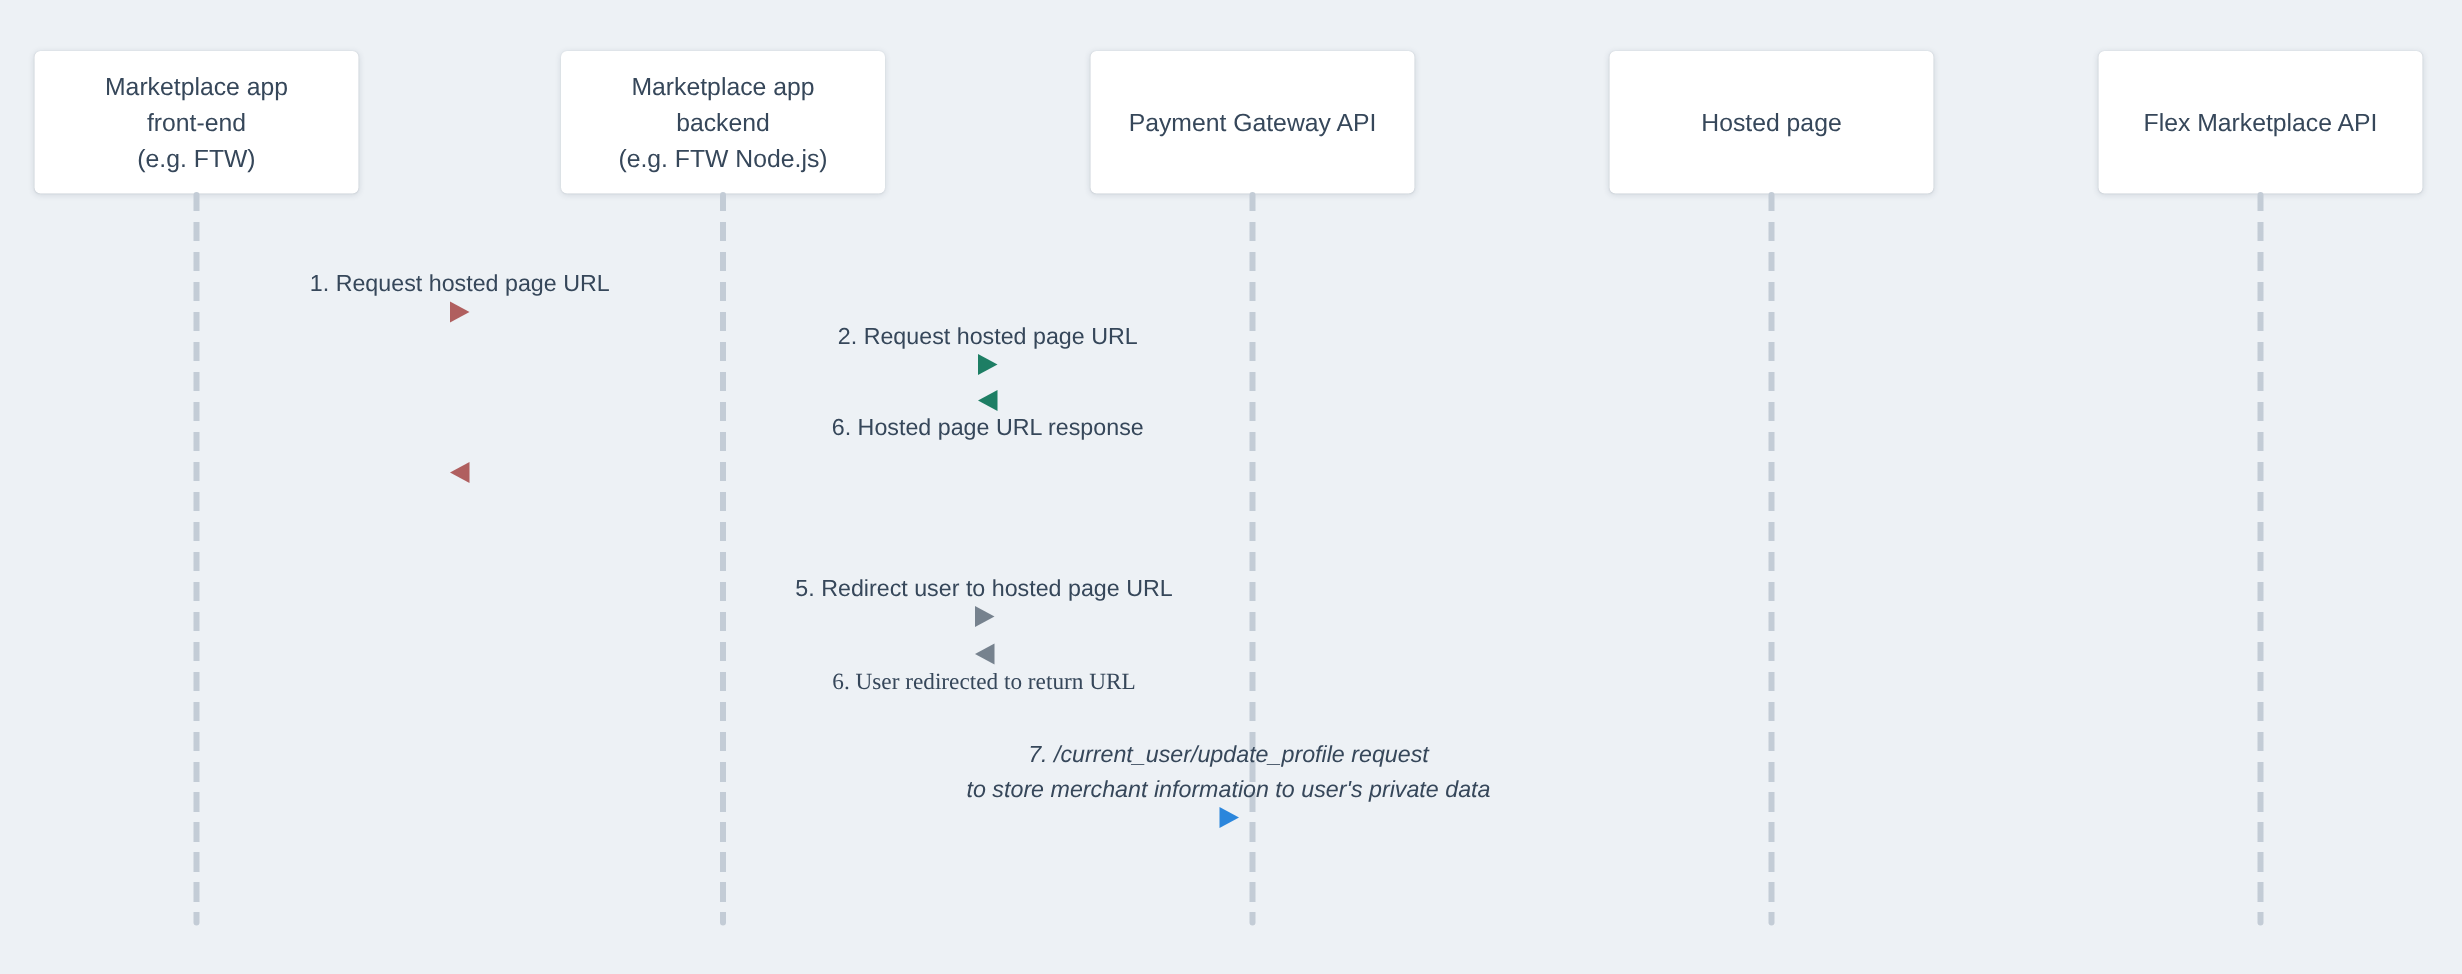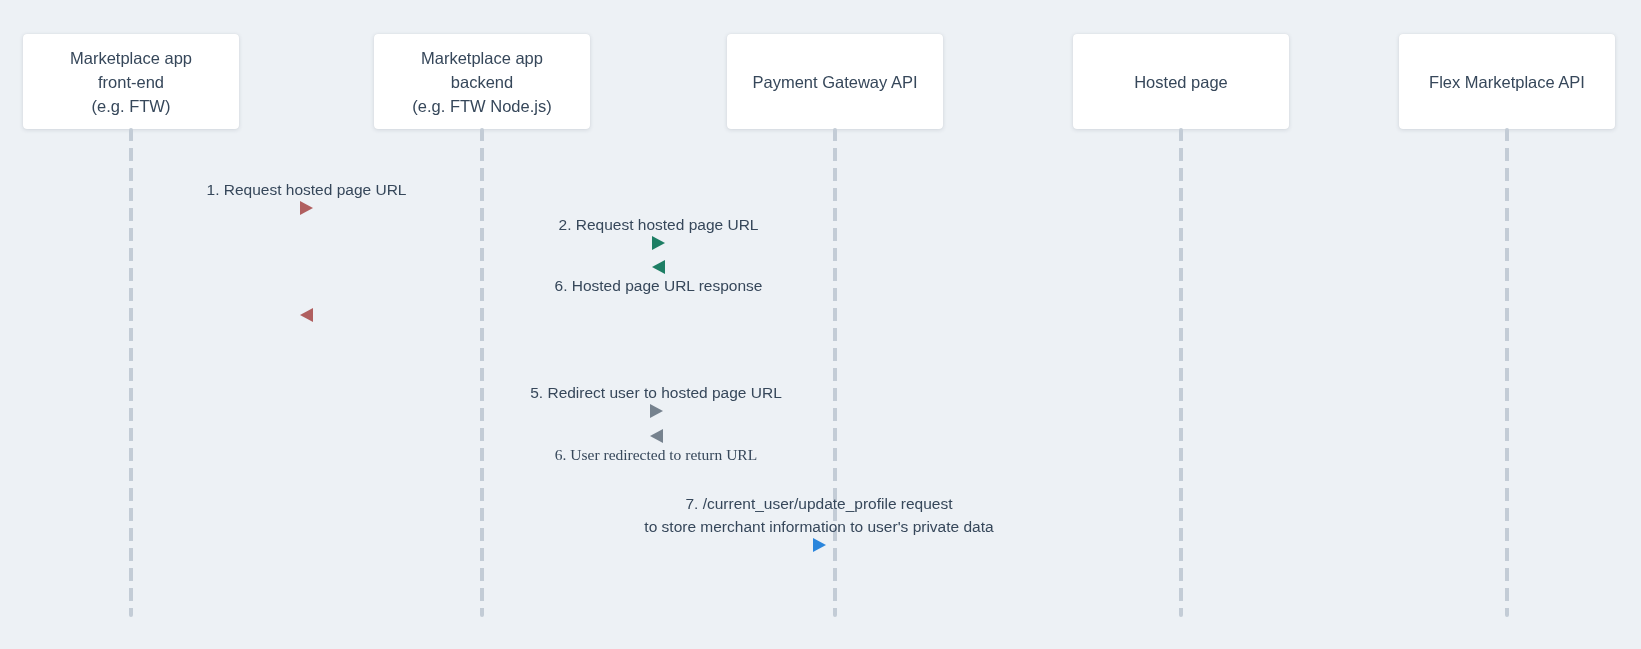--- a/index.html
+++ b/index.html
@@ -126,21 +126,21 @@
     <div class="head-r"></div>
   </div>
 
   <div class="msg" style="left: 131px; width: 1050px; top: 429px; color: rgb(118, 130, 142); font-family: Liberation Serif, serif;">
     <div class="head-l"></div>
     <div class="seg"></div>
     <div class="lbl">6. User redirected to return URL</div>
     <div class="seg"></div>
   </div>
 
-  <div class="msg msg-7" style="left: 131px; width: 1376px; top: 492px; color: rgb(43, 134, 220);">
+  <div class="msg msg-7" style="left: 131px; width: 1376px; top: 492px; color: rgb(43, 134, 220); font-style: italic;">
     <div class="seg"></div>
     <div class="lbl">7. /current_user/update_profile request
 to store merchant information to user's private data</div>
     <div class="seg"></div>
     <div class="head-r"></div>
   </div>
 
 </div>
 
 </body></html>

